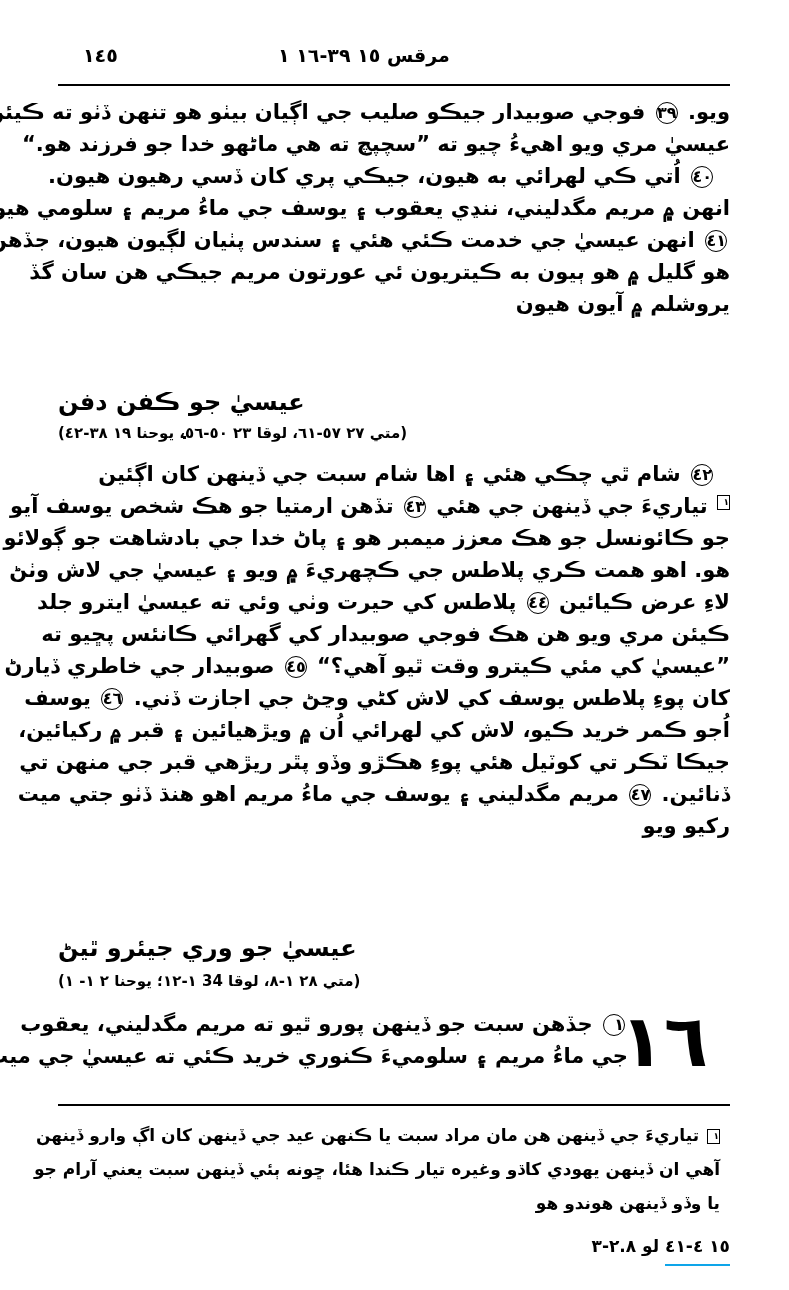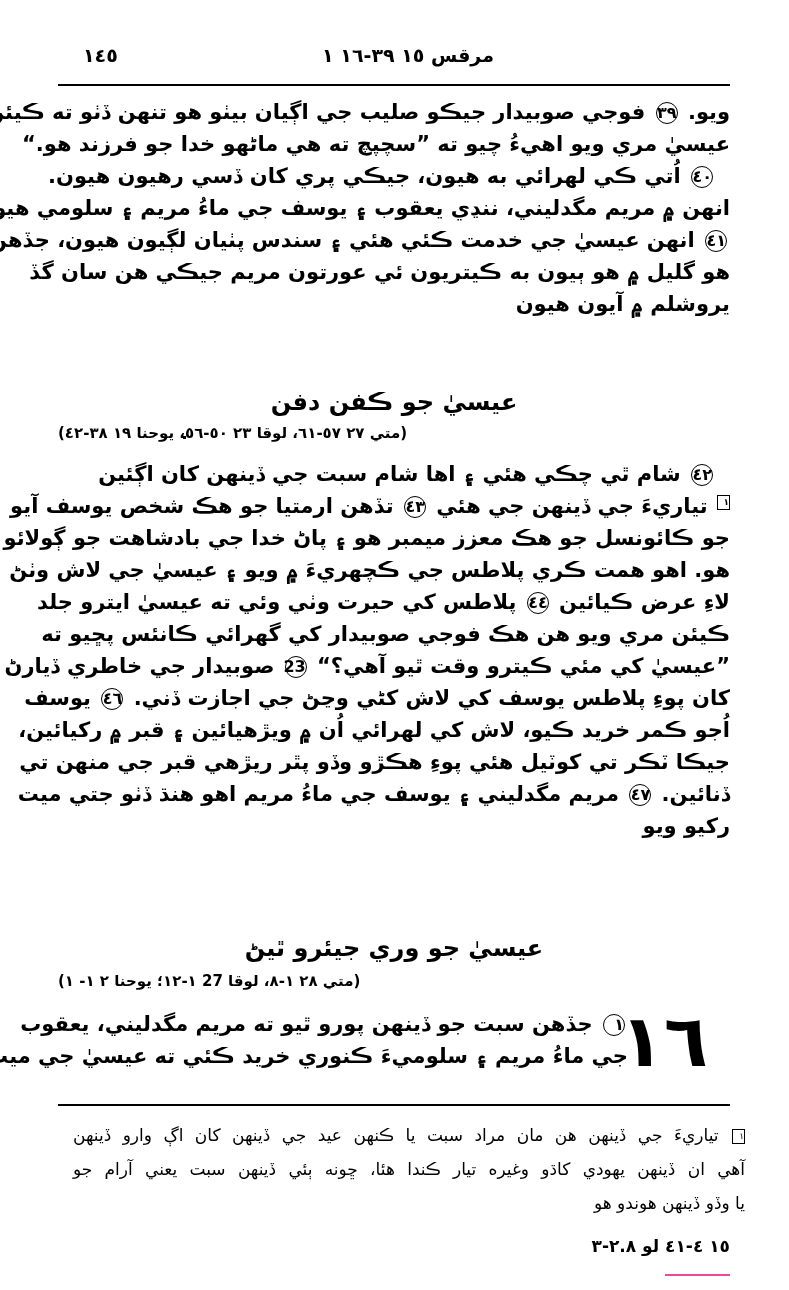--- a/index.html
+++ b/index.html
@@ -26,21 +26,21 @@
     .running-head {
       position: absolute;
       top: 42px; left: 58px; width: 670px; height: 30px;
     }
     .page-number {
       position: absolute; left: 2px; top: 2px;
       font-size: 19px; font-weight: bold; margin-left: 23px;
     }
     .running-title {
       position: absolute; left: 220px; width: 260px; top: 2px;
-      text-align: center; font-size: 19px; font-weight: bold;
+      text-align: left; font-size: 19px; font-weight: bold;
     }
     .head-rule {
       position: absolute; top: 84px; left: 58px; width: 672px; height: 2px;
       background: #000;
     }
 
     
     .para {
       position: absolute;
       left: 58px; width: 672px;
@@ -69,21 +69,21 @@
     .fn-mark {
       display: inline-block;
       width: 11px; height: 13px;
       border: 1px solid #000;
       font-size: 9px; line-height: 13px; text-align: center;
       vertical-align: super; margin-left: 2px;
     }
 
     .section-heading {
       position: absolute; left: 58px; width: 672px;
-      text-align: center; font-size: 24px; font-weight: bold;
+      text-align: left; font-size: 24px; font-weight: bold;
     }
     .section-ref {
       position: absolute; left: 58px; width: 672px;
       text-align: left; font-size: 15px; font-weight: bold;
     }
     .dot-mark {
       position: absolute; left: 183px; top: 436px;
       width: 3px; height: 3px; background: #000;
     }
 
@@ -98,29 +98,29 @@
       position: absolute; left: 68px; width: 560px;
       font-size: 21px; line-height: 32px; font-weight: bold;
     }
 
     
     .foot-rule {
       position: absolute; top: 1104px; left: 58px; width: 672px; height: 2px;
       background: #000;
     }
     .footnote {
-      position: absolute; left: 73px; width: 672px; top: 1118px;
-      font-size: 17px; line-height: 34px; font-weight: normal;
+      position: absolute; left: 48px; width: 672px; top: 1118px;
+      font-size: 17px; line-height: 34px; font-weight: bold;
     }
     .signature {
       position: absolute; top: 1236px; left: 400px; width: 330px;
       font-size: 17px; font-weight: bold; text-align: right;
     }
     .signature .sig-underline {
-      border-bottom: 2px solid #ec4899; padding-bottom: 18px; margin-top: 38px;
+      border-bottom: 2px solid #0ea5e9; padding-bottom: 8px; margin-top: 38px;
     }
   </style>
 </head>
 <body>
 
 <div class="page">
 
   <div class="running-head">
     <span class="page-number">١٤٥</span>
     <span class="running-title rtl">مرقس ١٥ ٣٩-١٦ ١</span>
@@ -179,21 +179,21 @@
     <span class="line">
       <span>لاءِ عرض ڪيائين</span>
       <span class="verse-num">٤٤</span>
       <span>پلاطس کي حيرت وٺي وئي ته عيسيٰ ايترو جلد</span>
     </span>
     <span class="line">
       <span>ڪيئن مري ويو  هن هڪ فوجي صوبيدار کي گهرائي ڪانئس پڇيو ته</span>
     </span>
     <span class="line">
       <span>”عيسيٰ کي مئي ڪيترو وقت ٿيو آهي؟“</span>
-      <span class="verse-num">23</span>
+      <span class="verse-num">٤٥</span>
       <span>صوبيدار جي خاطري ڏيارڻ</span>
     </span>
     <span class="line">
       <span>کان پوءِ پلاطس يوسف کي لاش کڻي وڃڻ جي اجازت ڏني.</span>
       <span class="verse-num">٤٦</span>
       <span>يوسف</span>
     </span>
     <span class="line">
       <span>اُجو ڪمر خريد ڪيو، لاش کي لهرائي اُن ۾ ويڙهيائين ۽ قبر ۾ رکيائين،</span>
     </span>
@@ -204,21 +204,21 @@
       <span>ڏنائين.</span>
       <span class="verse-num">٤٧</span>
       <span>مريم مگدليني ۽ يوسف جي ماءُ مريم اهو هنڌ ڏٺو جتي ميت</span>
     </span>
     <span class="line short">
       <span>رکيو ويو</span>
     </span>
   </div>
 
   <div class="section-heading rtl" style="top:934px;">عيسيٰ جو وري جيئرو ٿيڻ</div>
-  <div class="section-ref rtl" style="top:972px;">(متي ٢٨ ١-٨، لوقا 27 ١-١٢؛ يوحنا ٢ ١- ١)</div>
+  <div class="section-ref rtl" style="top:972px;">(متي ٢٨ ١-٨، لوقا 34 ١-١٢؛ يوحنا ٢ ١- ١)</div>
 
   <div class="chapter-number">١٦</div>
   <div class="chapter-para rtl" style="top:1008px;">
     <span class="line">
       <span class="verse-num">١</span>
       <span>جڏهن سبت جو ڏينهن پورو ٿيو ته مريم مگدليني، يعقوب</span>
     </span>
     <span class="line">
       <span>جي ماءُ مريم ۽ سلوميءَ ڪنوري خريد ڪئي ته عيسيٰ جي ميت</span>
     </span>

